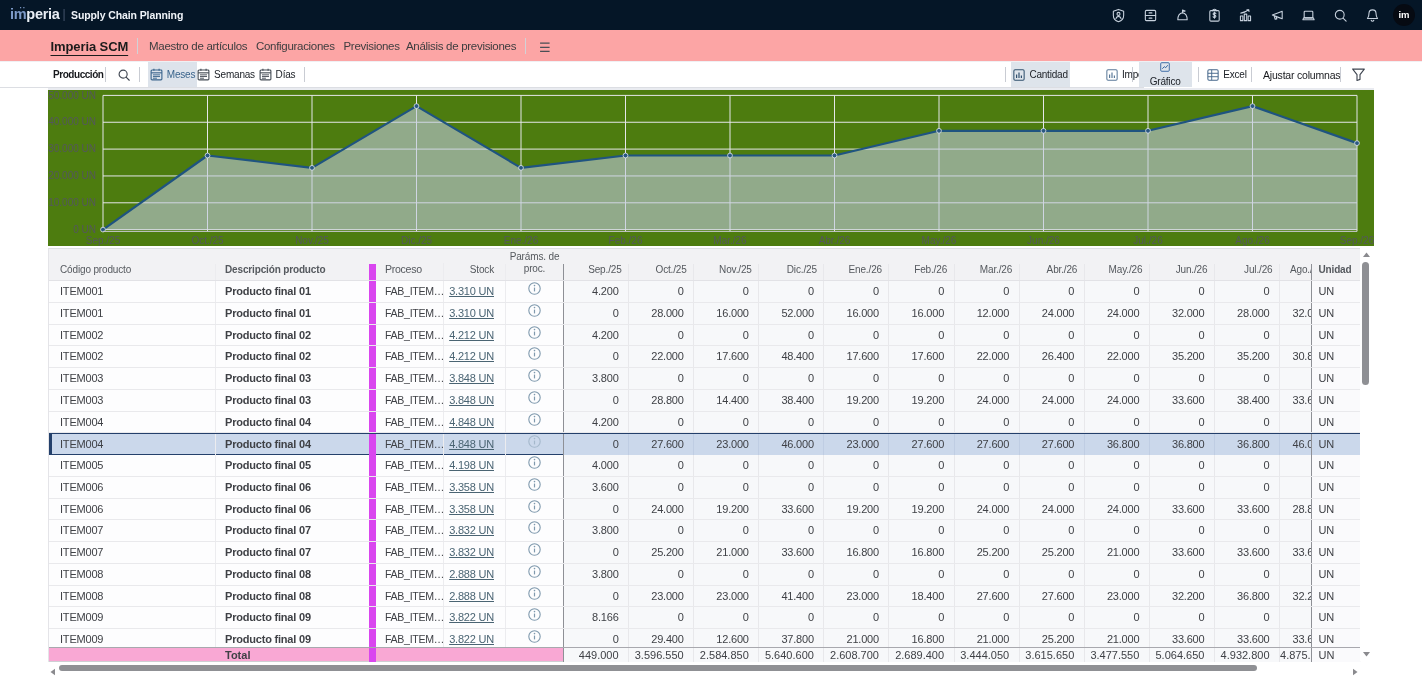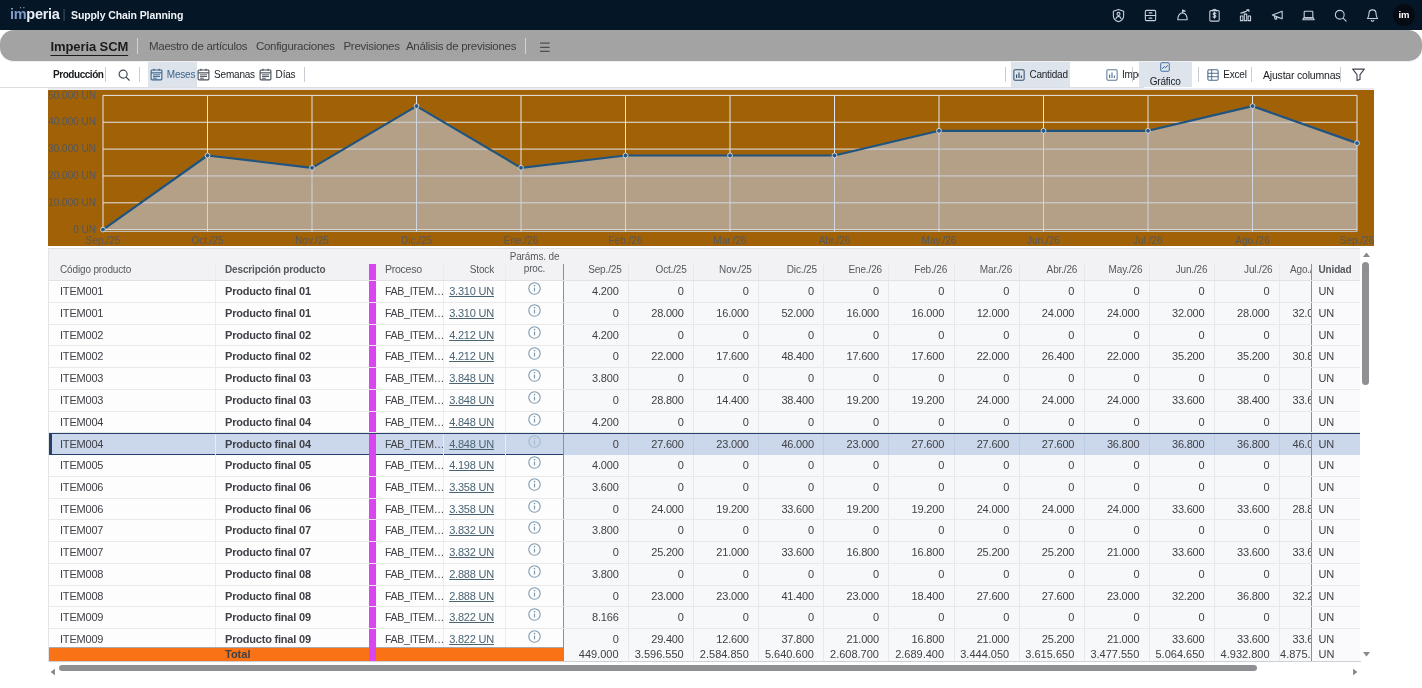--- a/index.html
+++ b/index.html
@@ -7,36 +7,36 @@
 
 #topbar { position:absolute; left:0; top:0; width:1422px; height:30px; background:#051627; }
 #logo { position:absolute; left:10px; top:6px; font-size:14.5px; font-weight:bold; letter-spacing:-0.3px; color:#e9eef5; }
 #logo .im { color:#7d9ac8; position:relative; }
 #logo .im .dots { position:absolute; left:9.5px; top:-3px; font-size:8px; letter-spacing:0.5px; color:#7d9ac8; }
 #tbsep { position:absolute; left:62.5px; top:7px; color:#46556c; font-size:12px; }
 #tbtitle { position:absolute; left:71px; top:9px; font-size:10.5px; font-weight:bold; letter-spacing:-0.1px; color:#f0f4f9; }
 .ti { position:absolute; top:7.5px; width:15px; height:15px; }
 #avatar { position:absolute; left:1393px; top:4px; width:22px; height:22px; border-radius:50%; background:#060a12; color:#fff; font-size:9.5px; font-weight:bold; text-align:center; line-height:22px; }
 
-#nav { position:absolute; left:0; top:30px; width:1422px; height:32px; background:#a3a3a3; border-bottom:1px solid #f0f0f3;border-radius:14px; }
+#nav { position:absolute; left:0; top:30px; width:1422px; height:32px; background:#fca5a5; border-bottom:1px solid #f0f0f3; }
 #nav .brand { position:absolute; left:50.5px; top:8.5px; font-size:13px; font-weight:bold; letter-spacing:-0.1px; color:#1b1b1b; text-decoration:underline; text-underline-offset:3.5px; }
 #nav .tab { position:absolute; top:10px; font-size:11.5px; letter-spacing:-0.3px; color:#3d3d3f; white-space:nowrap; }
 .vsep { position:absolute; width:1px; background:#d2d2d7; }
 #nav .ham { position:absolute; left:539px; top:10px; font-size:13px; color:#4a4f55; }
 
 #toolbar { position:absolute; left:0; top:62px; width:1144px; height:26px; background:#fff; border-bottom:1px solid #dcdee3; }
 #toolbar .t { position:absolute; top:0; height:25px; display:flex; align-items:center; white-space:nowrap; }
 #toolbar .lbl { font-size:10px; letter-spacing:-0.2px; color:#17191d; }
 .btn { position:absolute; top:0; height:25px; display:flex; align-items:center; gap:4px; justify-content:center; font-size:10px; letter-spacing:-0.2px; color:#20242a; white-space:nowrap; }
 .btn.on { background:#dde3eb; }
 .btn.on2 { background:#dee4eb; }
 .blue { color:#3a648c; }
 .tsep { position:absolute; top:5px; width:1px; height:15px; background:#c9ccd3; }
 
-#chartbox { position:absolute; left:48px; top:88px; width:1326px; height:158px; background:#a16207; border-top:2px solid #e9ebf0; }
+#chartbox { position:absolute; left:48px; top:88px; width:1326px; height:158px; background:#4d7c0f; border-top:2px solid #e9ebf0; }
 #chart { position:absolute; left:0; top:0; }
 .gl { stroke:#e5e6ea; stroke-width:1; }
 .cl { font-family:"Liberation Sans",sans-serif; font-size:10px; fill:#54575c; }
 .mk { fill:#2a5880; stroke:#dfe5ec; stroke-width:0.8; }
 
 #table { position:absolute; left:48px; top:248px; width:1312px; background:#fff; border-left:1px solid #e4e4e8; border-top:1px solid #dfe0e4; }
 .hrow { display:flex; width:1312px; height:32px; background:#f2f2f4; border-bottom:1px solid #e2e2e6; font-size:10px; letter-spacing:-0.15px; color:#55595e; align-items:flex-end; }
 .hrow .c, .hrow .mc { padding-bottom:5px; }
 .c { flex:none; overflow:hidden; white-space:nowrap; }
 .c1 { width:167px; padding-left:11px; border-right:1px solid #ececef; }
@@ -55,21 +55,21 @@
 #rows { width:1312px; height:365.5px; overflow:hidden; }
 .row { display:flex; width:1312px; height:21.75px; font-size:11px; letter-spacing:-0.2px; color:#3f4146; background:#fdfdfe; border-bottom:1px solid #e9e9ec; align-items:center; }
 .row .c, .row .mc, .row .cu { line-height:20.75px; height:20.75px; }
 .h2 { text-align:center; line-height:12px; padding-bottom:4px; }
 .lnk { color:#4a6473; text-decoration:underline; }
 .row.sel { background:#cbd8eb; border-top:1px solid #24406b; border-bottom:1px solid #24406b; height:21.75px; position:relative; }
 .row.sel .mview, .row.sel .cu, .row.sel .hm { background:#cbd8eb; }
 .row.sel::before { content:""; position:absolute; left:0; top:0; width:3px; height:100%; background:#24406b; }
 .row.sel .mc { border-right-color:#bfcde3; }
 .row.sel .c5 svg { opacity:0.5; }
-#totrow { display:flex; width:1312px; height:15.5px; background:#f97316; border-top:1px solid #a8a8ae; border-bottom:1px solid #cfcfd4; font-size:11px; color:#3f4146; align-items:flex-end; }
+#totrow { display:flex; width:1312px; height:15.5px; background:#f9a8d4; border-top:1px solid #a8a8ae; border-bottom:1px solid #cfcfd4; font-size:11px; color:#3f4146; align-items:flex-start; }
 #totrow .c, #totrow .mc, #totrow .cu { line-height:14px; }
 
 #vsb { position:absolute; left:1360px; top:248px; width:14px; height:413px; background:#fff; }
 #vsb .thumb { position:absolute; left:1.5px; top:14px; width:7px; height:123px; background:#8f9094; border-radius:4px; }
 #hsb { position:absolute; left:48px; top:663px; width:1312px; height:10px; }
 #hsb .thumb { position:absolute; left:11px; top:1.5px; width:1198px; height:6.5px; background:#8f9094; border-radius:3.5px; }
 </style></head>
 <body>
 <div id="root">
   <div id="topbar">

